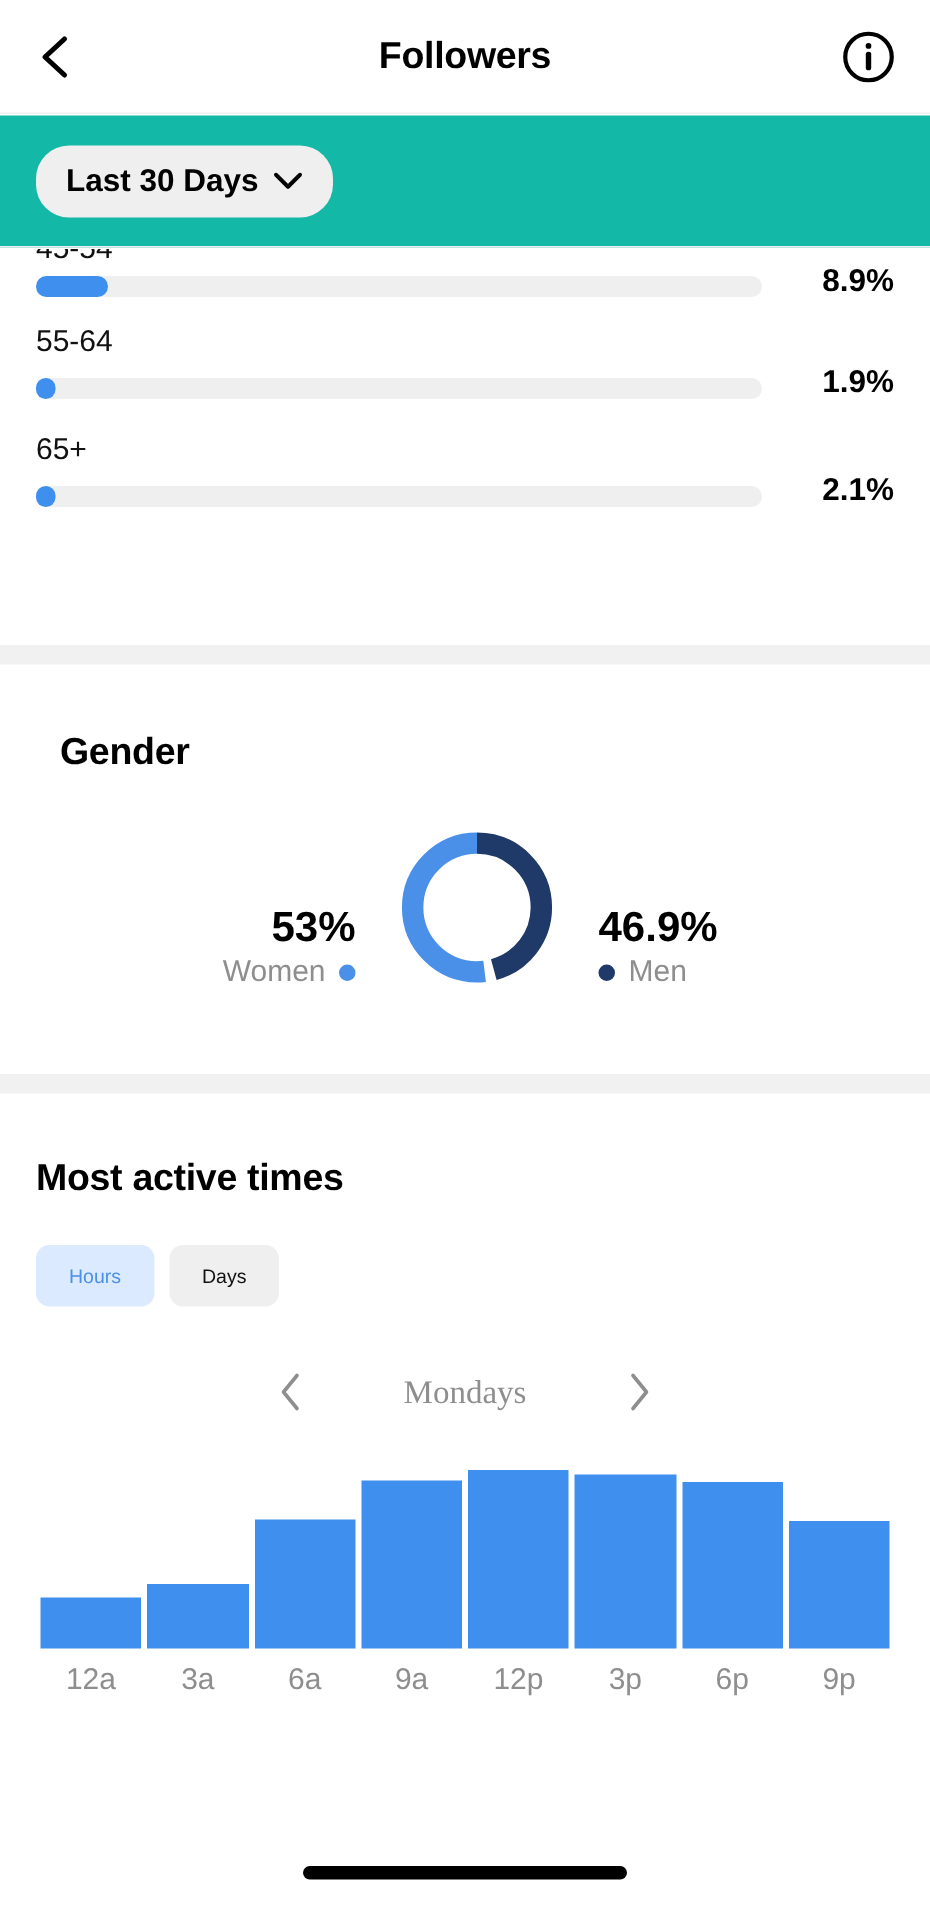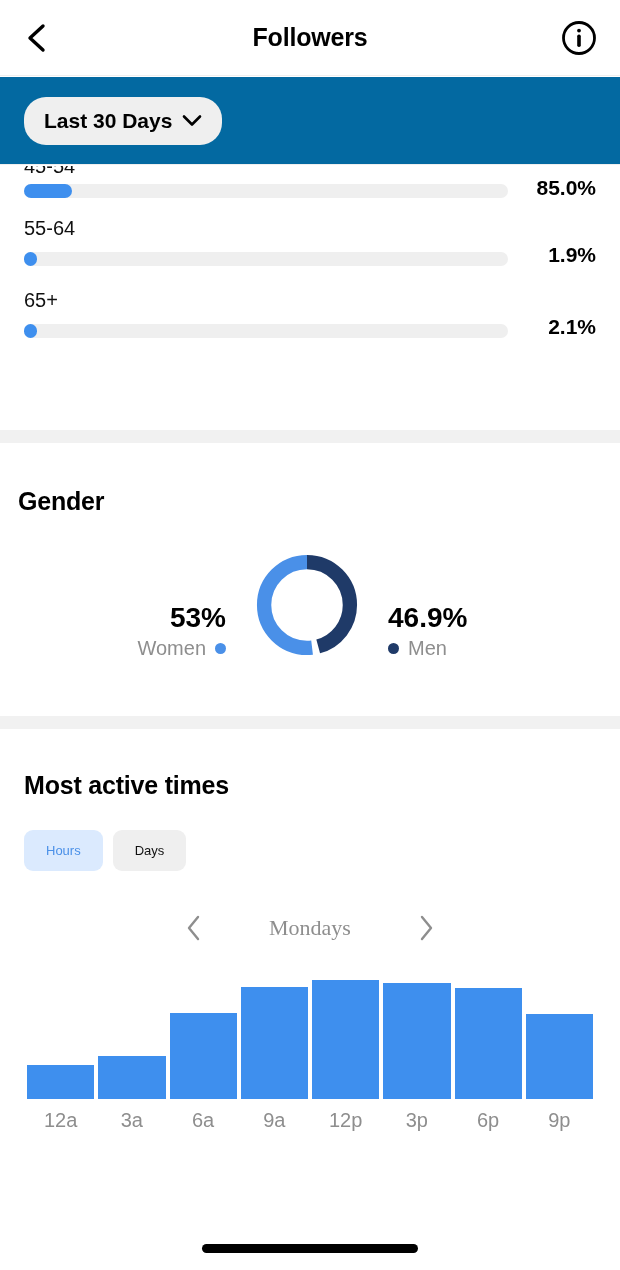--- a/index.html
+++ b/index.html
@@ -25,21 +25,21 @@
   .nav-info {
     position:absolute; right:20px; top:50%; transform:translateY(-50%);
     width:42px; height:42px; display:flex; align-items:center; justify-content:center;
     cursor:pointer;
   }
   .nav-title { font-size:25px; font-weight:bold; color:#000; letter-spacing:-0.2px; }
 
   
   .filterbar {
     position:absolute; top:77px; left:0; width:620px; height:88px;
-    background:#0369a1; border-bottom:1px solid #efefef;
+    background:#14b8a6; border-bottom:1px solid #efefef;
     display:flex; align-items:center; justify-content:space-between;
     padding:0 24px;
   }
   .range-chip {
     display:flex; align-items:center; gap:10px;
     background:#efefef; border-radius:22px;
     padding:12px 20px; cursor:pointer;
   }
   .range-chip-label { font-size:21px; font-weight:bold; color:#000; }
   .chev-down { display:block; }
@@ -67,21 +67,21 @@
   }
   .age-row .age-value { top:29px; }
   .age-row.clipped .age-value { top:10px; }
 
   .spacer-bottom { height:72px; }
 
   
   .divider { width:620px; height:13px; background:#f1f1f1; }
 
   
-  .gender-section { padding:44px 24px 56px 18px; }
+  .gender-section { padding:44px 24px 56px 40px; }
   .section-title { font-size:25px; font-weight:bold; color:#000; letter-spacing:-0.2px; }
   .donut-wrap {
     margin-top:34px; display:flex; align-items:flex-end; justify-content:center; gap:0;
   }
   .legend { width:185px; }
   .legend.left { text-align:right; padding-right:26px; }
   .legend.right { text-align:left; padding-left:26px; }
   .legend-pct { font-size:28px; font-weight:bold; color:#000; line-height:1.25; }
   .legend-row { display:flex; align-items:center; gap:9px; margin-top:2px; }
   .legend.left .legend-row { justify-content:flex-end; }
@@ -152,21 +152,21 @@
 
   <div class="content">
 
     <div class="age-section">
 
       <div class="age-row clipped">
         <div class="age-label">45-54</div>
         <div class="age-track">
           <div class="age-fill" style="width:48px;"></div>
         </div>
-        <div class="age-value">85.0%</div>
+        <div class="age-value">8.9%</div>
       </div>
 
       <div class="age-row">
         <div class="age-label">55-64</div>
         <div class="age-track">
           <div class="age-fill" style="width:13px;"></div>
         </div>
         <div class="age-value">1.9%</div>
       </div>
 

